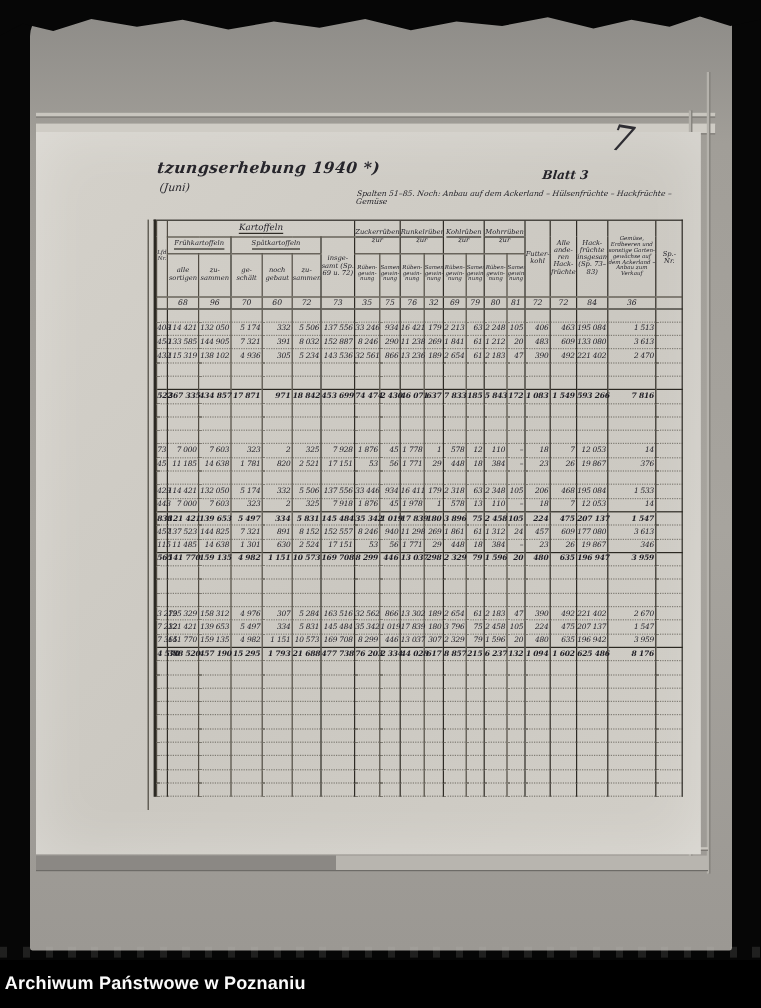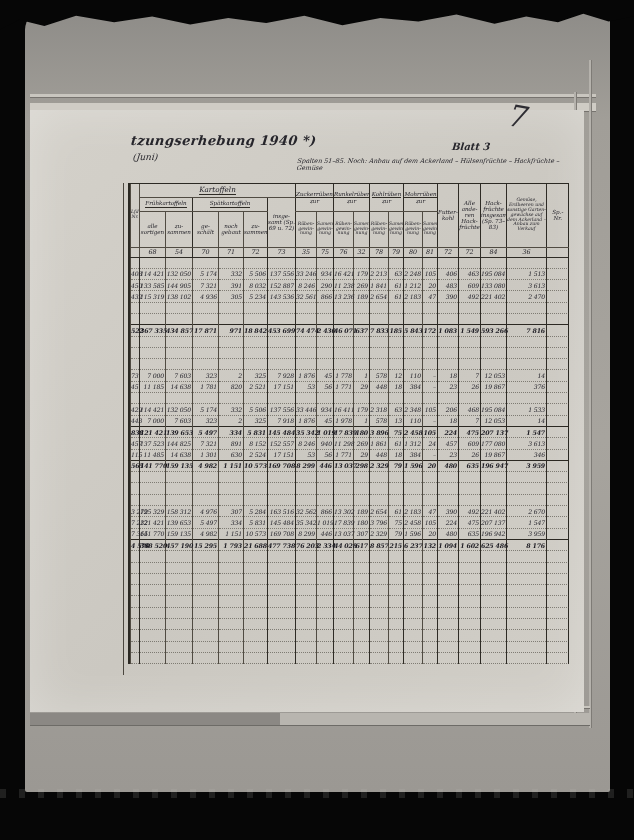--- a/index.html
+++ b/index.html
@@ -141,30 +141,30 @@
           <td class="hv tiny">Rüben- gewin- nung</td>
           <td class="tiny">Samen- gewin- nung</td>
           <td class="hv tiny">Rüben- gewin- nung</td>
           <td class="tiny">Samen- gewin- nung</td>
           <td class="hv tiny">Rüben- gewin- nung</td>
           <td class="tiny">Samen- gewin- nung</td>
         </tr>
         <tr class="hnum">
           <td></td>
           <td>68</td>
-          <td>54</td>
+          <td>96</td>
           <td class="hv">70</td>
-          <td>71</td>
+          <td>60</td>
           <td>72</td>
           <td class="hv">73</td>
           <td class="hv">35</td>
           <td>75</td>
           <td class="hv">76</td>
           <td>32</td>
-          <td class="hv">78</td>
+          <td class="hv">69</td>
           <td>79</td>
           <td class="hv">80</td>
           <td>81</td>
           <td class="hv">72</td>
           <td class="hv">72</td>
           <td class="hv">84</td>
           <td class="hv">36</td>
           <td class="hv"></td>
         </tr>
       </thead>
@@ -959,14 +959,17 @@
             <td></td>
             <td></td>
             <td></td>
             <td></td>
           </tr>
         </tbody>
     </table>
   </div>
 
   <div class="filmmarks"></div>
+  <div class="caption">
+    <span>Archiwum Państwowe w Poznaniu</span>
+  </div>
 
 </div>
 
 </body></html>

